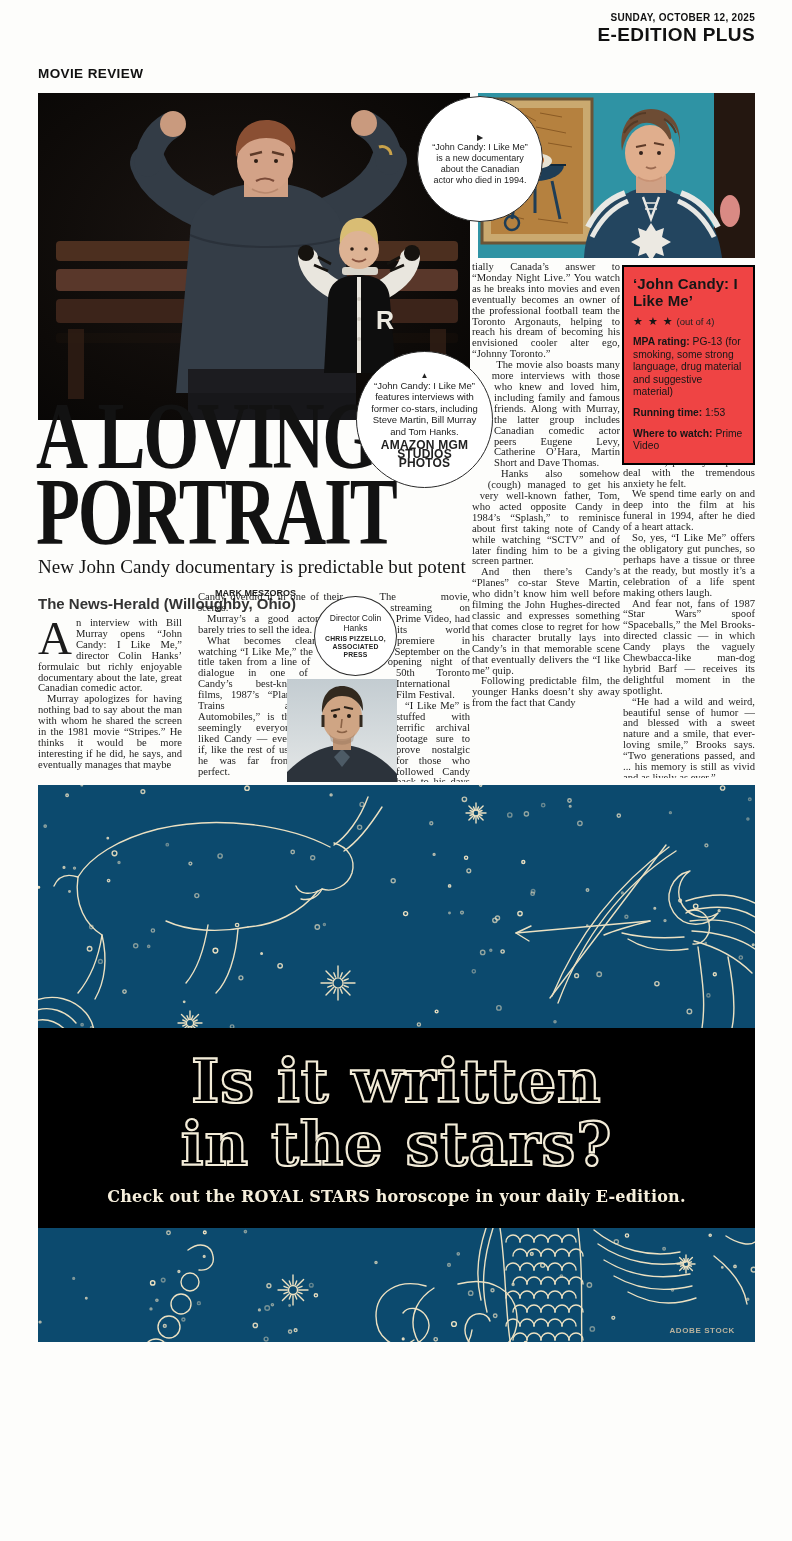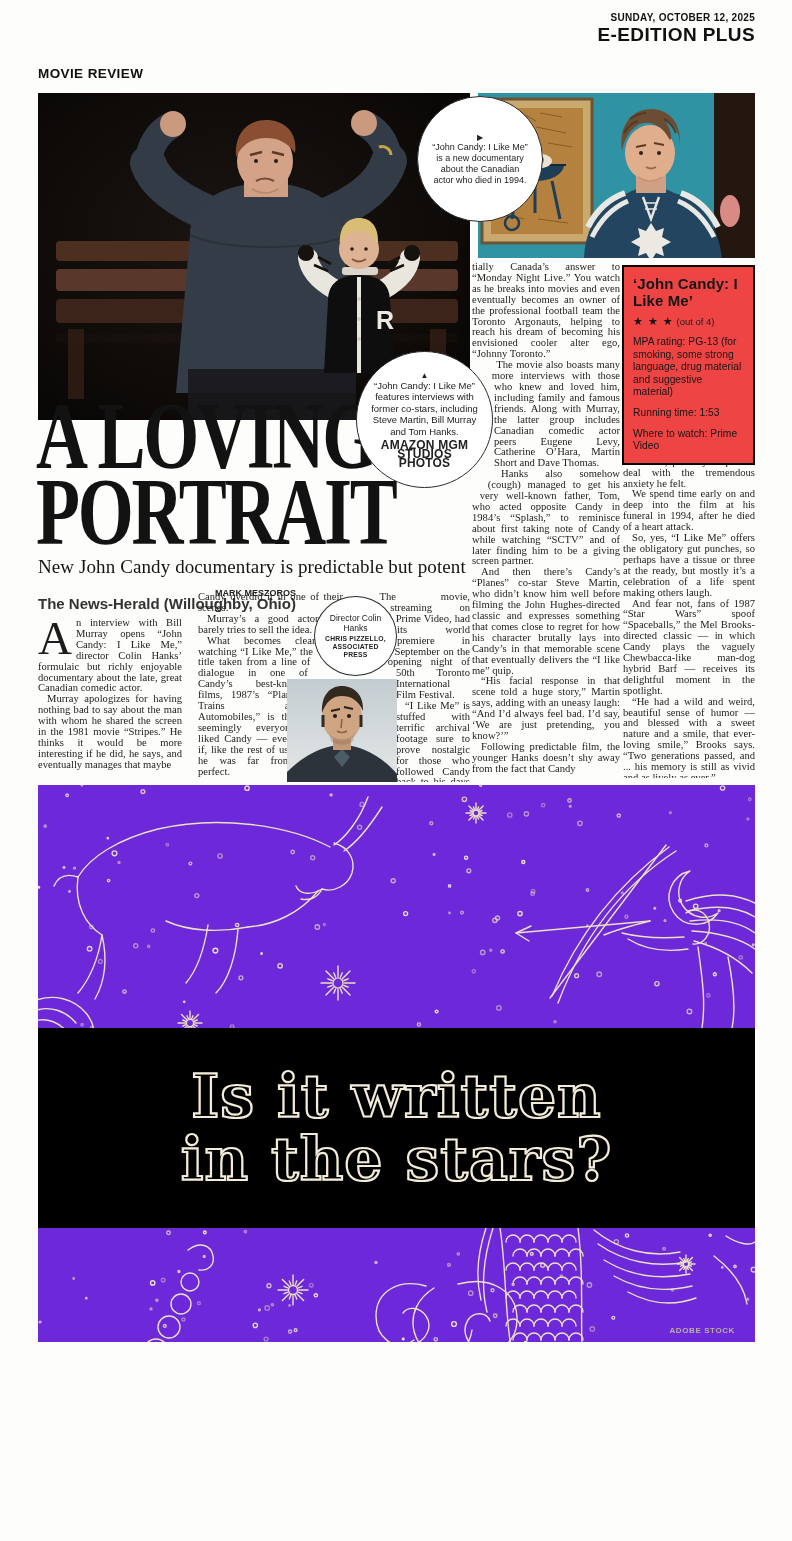--- a/index.html
+++ b/index.html
@@ -47,24 +47,24 @@
   .wrap-c2{float:left;width:22px;height:132px;shape-outside:ellipse(24px 66px at 0% 50%);shape-margin:2px;}
 
   
   .infobox{left:622px;top:265px;width:133px;box-sizing:border-box;border:2px solid #000;background:#ef4444;
            padding:9px 8px 10px 9px;font-family:"Liberation Sans",sans-serif;color:#161616;}
   .infobox .t{font-weight:bold;font-size:15px;line-height:16.5px;letter-spacing:.1px;}
   .infobox .stars-row{margin-top:6px;font-size:10px;}
   .infobox .stars{letter-spacing:1px;font-size:11px;}
   .infobox .note{font-size:9.5px;color:#222;}
   .infobox .item{margin-top:8px;font-size:10.3px;line-height:12.6px;}
-  .infobox .lbl{font-weight:normal;text-align:center;}
+  .infobox .lbl{font-weight:bold;text-align:center;}
 
   
-  .ad{left:38px;top:785px;width:717px;height:557px;background:#6d28d9;overflow:hidden;text-decoration:underline;}
+  .ad{left:38px;top:785px;width:717px;height:557px;background:#0c4a6e;overflow:hidden;text-decoration:underline;}
   .ad-band{position:absolute;left:0;width:717px;}
   .ad-mid{top:243px;height:200px;background:#000;display:flex;flex-direction:column;align-items:center;justify-content:center;}
   .ad-h{font-family:"DejaVu Serif",serif;font-weight:bold;font-size:60px;line-height:63px;text-align:center;
         color:transparent;-webkit-text-stroke:2.2px #f3ecd8;letter-spacing:1px;}
   .ad-tag{margin-top:11px;font-family:"DejaVu Serif",serif;font-weight:bold;font-size:16px;color:#f6efdc;letter-spacing:.2px;}
   .ad-credit{position:absolute;right:20px;bottom:7px;font:bold 8px "Liberation Sans",sans-serif;color:#b9b29d;letter-spacing:.6px;}
   .zart{position:absolute;left:0;}
   .zart path,.zart circle,.zart ellipse{fill:none;stroke:#ece1c2;stroke-width:1.4;stroke-linecap:round;stroke-linejoin:round;}
 </style>
 </head>
@@ -220,21 +220,20 @@
     <p class="pf">The movie, streaming on Prime Video, had its world premiere in September on the opening night of 50th Toronto International Film Festival.</p>
     <p>“I Like Me” is stuffed with terrific archival footage sure to prove nostalgic for those who followed Candy back to his days on the sketch show “SCTV,” essen-</p>
   </div>
 
   <div class="abs col" style="left:472px;top:262px;width:148px;height:514px;">
     <p class="pf">tially Canada’s answer to “Monday Night Live.” You watch as he breaks into movies and even eventually becomes an owner of the professional football team the Toronto Argonauts, helping to reach his dream of becoming his envisioned cooler alter ego, “Johnny Toronto.”</p>
     <div class="wrap-c2"></div>
     <p>The movie also boasts many more interviews with those who knew and loved him, including family and famous friends. Along with Murray, the latter group includes Canadian comedic actor peers Eugene Levy, Catherine O’Hara, Martin Short and Dave Thomas.</p>
     <p>Hanks also somehow (cough) managed to get his very well-known father, Tom, who acted opposite Candy in 1984’s “Splash,” to reminisce about first taking note of Candy while watching “SCTV” and of later finding him to be a giving screen partner.</p>
     <p>And then there’s Candy’s “Planes” co-star Steve Martin, who didn’t know him well before filming the John Hughes-directed classic and expresses something that comes close to regret for how his character brutally lays into Candy’s in that memorable scene that eventually delivers the “I like me” quip.</p>
-    <p>“His facial response in that scene told a huge story,” Martin says, adding with an uneasy laugh: “And I’d always feel bad. I’d say, ‘We are just pretending, you know?’”</p>
     <p>Following predictable film, the younger Hanks doesn’t shy away from the fact that Candy</p>
   </div>
 
   <div class="abs col" style="left:623px;top:424px;width:132px;height:354px;">
     <p class="pf">was large in more than just personality. Increasingly overweight, he drank and ate too much, possibly in part to deal with the tremendous anxiety he felt.</p>
     <p>We spend time early on and deep into the film at his funeral in 1994, after he died of a heart attack.</p>
     <p>So, yes, “I Like Me” offers the obligatory gut punches, so perhaps have a tissue or three at the ready, but mostly it’s a celebration of a life spent making others laugh.</p>
     <p>And fear not, fans of 1987 “Star Wars” spoof “Spaceballs,” the Mel Brooks-directed classic — in which Candy plays the vaguely Chewbacca-like man-dog hybrid Barf — receives its delightful moment in the spotlight.</p>
     <p>“He had a wild and weird, beautiful sense of humor — and blessed with a sweet nature and a smile, that ever-loving smile,” Brooks says. “Two generations passed, and ... his memory is still as vivid and as lively as ever.”</p>
 
@@ -474,20 +473,21 @@
           <circle cx="393.3" cy="38.3" r="1.49" fill="#ece1c2" stroke="none" opacity="0.62"></circle>
           <circle cx="110.7" cy="161.4" r="1.13" fill="#ece1c2" stroke="none" opacity="0.49"></circle>
         </g>
     </svg>
 
     <div class="ad-band ad-mid">
       <div class="ad-h">
         <div>Is it written</div>
         <div>in the stars?</div>
       </div>
+      <div class="ad-tag">Check out the ROYAL STARS horoscope in your daily E-edition.</div>
     </div>
 
     <svg class="zart" id="zodiac-bottom" style="top:443px" width="717" height="272" viewBox="0 0 717 272">
       <g>
         <path d="M150,22 C162,13 173,17 175,28 C177,37 170,43 161,42"></path>
         <circle cx="152" cy="54" r="9"></circle>
           <circle cx="143" cy="76" r="10"></circle>
           <circle cx="131" cy="99" r="11"></circle>
           <circle cx="118" cy="123" r="12"></circle>
         <ellipse cx="100" cy="160" rx="21" ry="29" transform="rotate(-18 100 160)"></ellipse>

